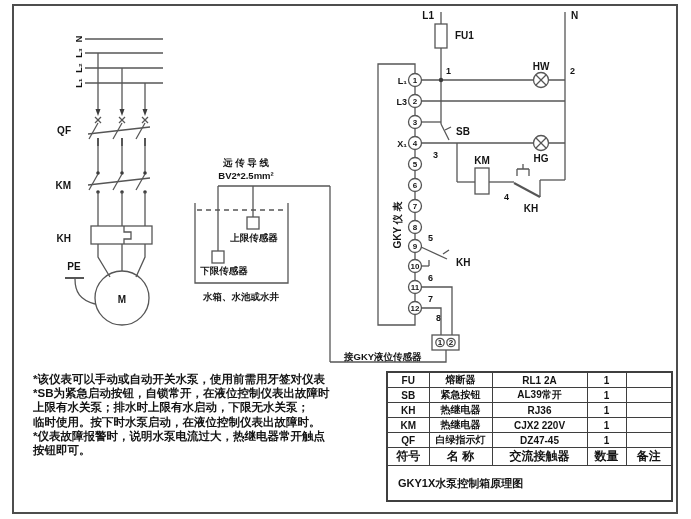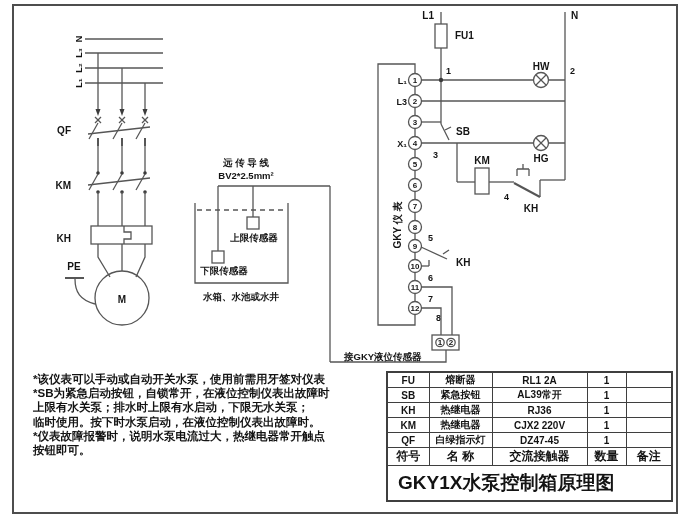--- a/index.html
+++ b/index.html
@@ -23,21 +23,21 @@
          font-size:11.5px;line-height:14.2px;color:#131313;font-weight:600;}
   .notes div{white-space:nowrap;}
 
   
   .comp-table{position:absolute;left:386px;top:371px;width:285px;
               border-collapse:collapse;table-layout:fixed;color:#131313;
               background:#ffffff;border:2px solid #3f3f3f;}
   .comp-table td{border:1px solid #3f3f3f;font-size:10px;font-weight:600;
                  text-align:center;padding:0;height:14px;overflow:hidden;white-space:nowrap;}
   .comp-table tr.hdr td{font-size:12px;height:16px;}
-  .comp-table td.title-cell{font-size:19px;font-weight:bold;text-align:left;
+  .comp-table td.title-cell{font-size:11px;font-weight:bold;text-align:left;
                             padding:2px 2px 2px 10px;height:30px;}
 </style>
 </head>
 <body>
 
 <div class="canvas">
 
 <svg width="691" height="519" viewBox="0 0 691 519">
 
   <rect x="13" y="5" width="664" height="508" fill="none" stroke="#4d4d4d" stroke-width="2"></rect>

